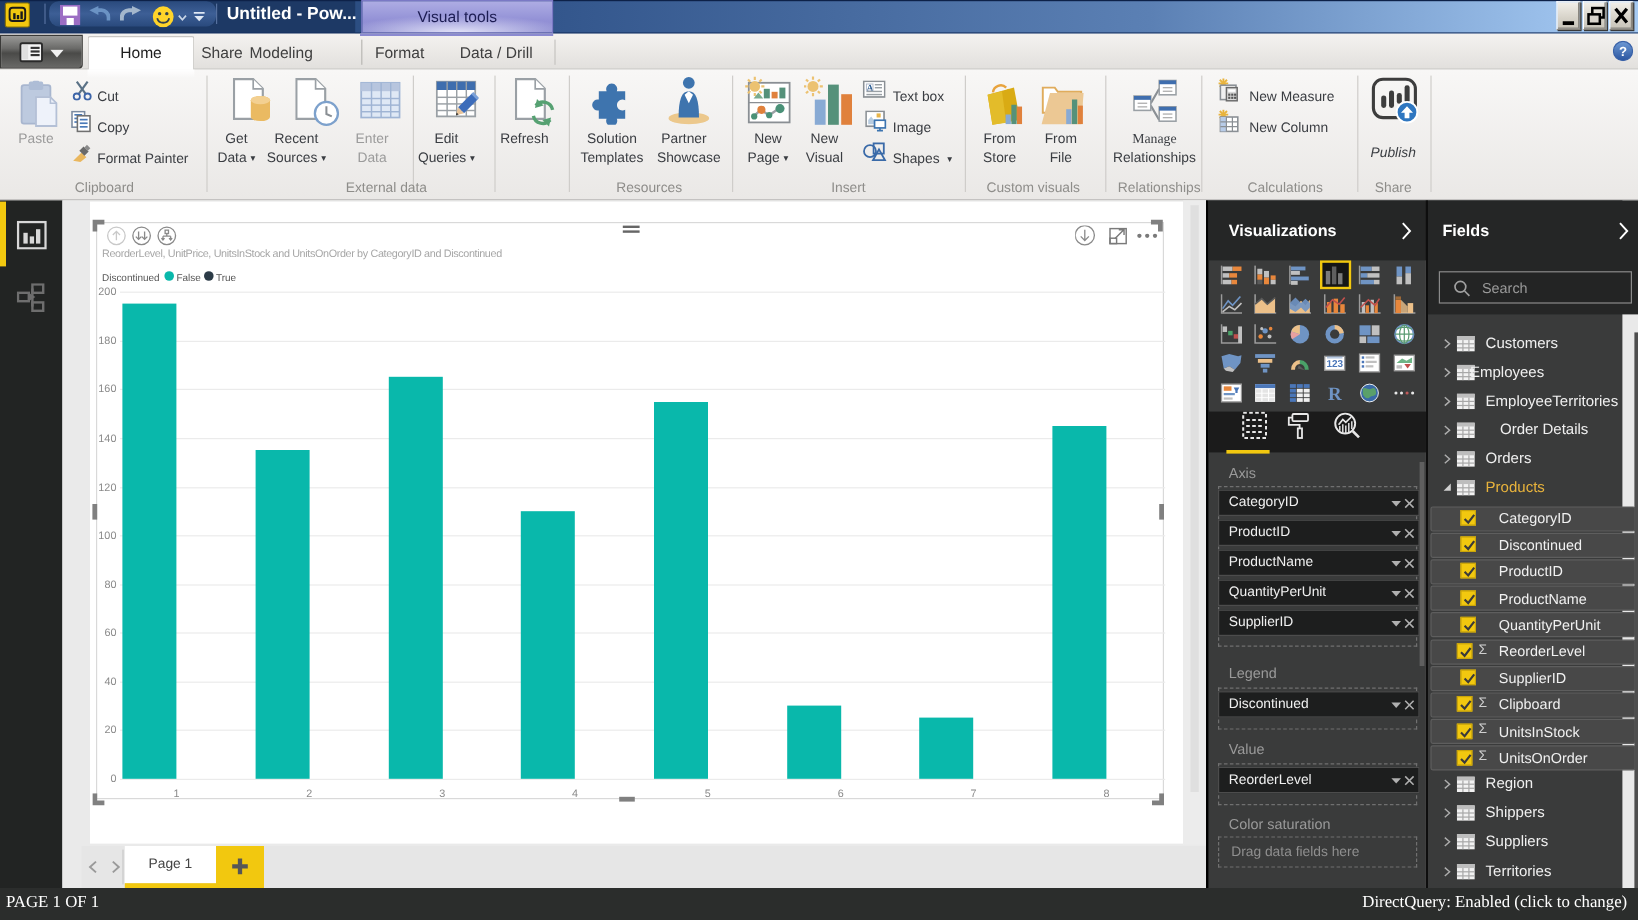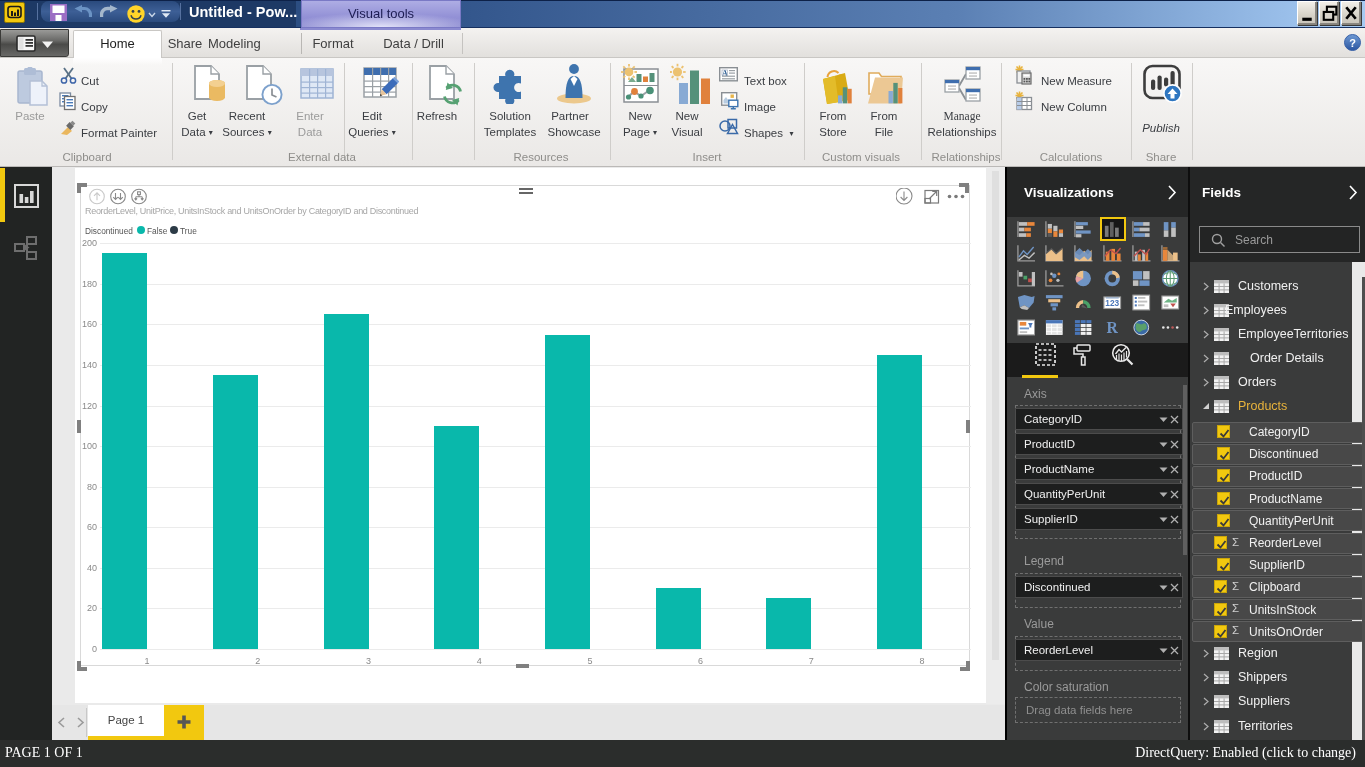--- a/index.html
+++ b/index.html
@@ -495,21 +495,21 @@
     </svg>
     <svg class="abs" style="left:25px;top:494px;" width="12" height="12" viewBox="0 0 12 12">
       <path d="M0 0 L10 0 L10 4 L4 4 L4 10 L0 10 Z" fill="#808080" transform="scale(1,-1) translate(0,-10)"></path>
     </svg>
     <svg class="abs" style="left:908px;top:494px;" width="12" height="12" viewBox="0 0 12 12">
       <path d="M0 0 L10 0 L10 4 L4 4 L4 10 L0 10 Z" fill="#808080" transform="scale(-1,-1) translate(-10,-10)"></path>
     </svg>
     <div class="abs" style="left:25px;top:253px;width:4px;height:13px;background:#808080;"></div>
     <div class="abs" style="left:914px;top:253px;width:4px;height:13px;background:#808080;"></div>
     <div class="abs" style="left:464px;top:497px;width:13px;height:4px;background:#808080;"></div>
-    <div class="abs" style="left:0;top:538px;width:953px;height:35px;background:#e6e6e6;padding-left:37px;">
+    <div class="abs" style="left:16px;top:538px;width:953px;height:35px;background:#e6e6e6;padding-left:37px;">
       <svg class="abs" style="left:5px;top:12px;" width="30" height="11" viewBox="0 0 30 11">
       <path d="M7 1 L2 5.5 L7 10" fill="none" stroke="#9a9a9a" stroke-width="1.6"></path>
       <path d="M21 1 L26 5.5 L21 10" fill="none" stroke="#9a9a9a" stroke-width="1.6"></path>
     </svg>
       <div class="abs" style="left:34px;top:3px;width:1px;height:29px;background:#c8c8c8;"></div>
       <div class="abs" style="left:36px;top:0;width:76px;height:31px;background:#ffffff;font-size:11.5px;color:#444;text-align:center;line-height:31px;">Page 1</div>
       <div class="abs" style="left:36px;top:31px;width:76px;height:4px;background:#f2c80f;"></div>
       <div class="abs" style="left:112px;top:0;width:40px;height:35px;background:#f2c80f;">
       <svg style="position:absolute;left:12px;top:9px;" width="16" height="16" viewBox="0 0 16 16">
           <path d="M8 1.5 L8 14.5 M1.5 8 L14.5 8" stroke="#565656" stroke-width="3.6"></path>

